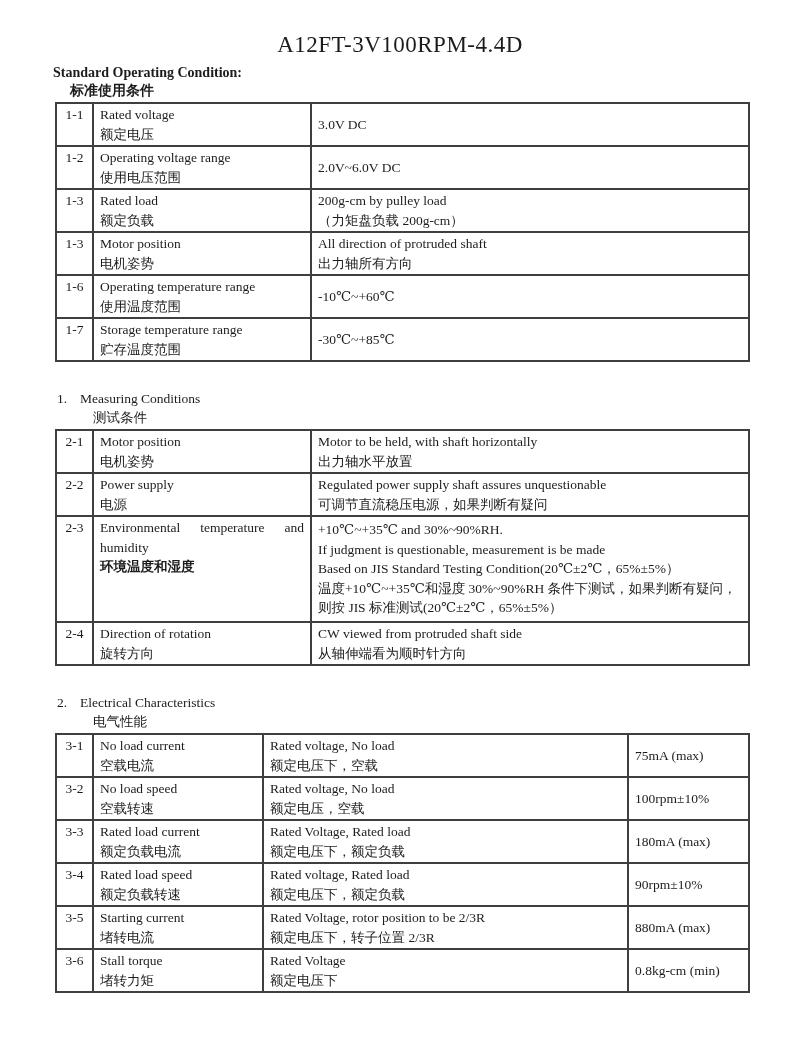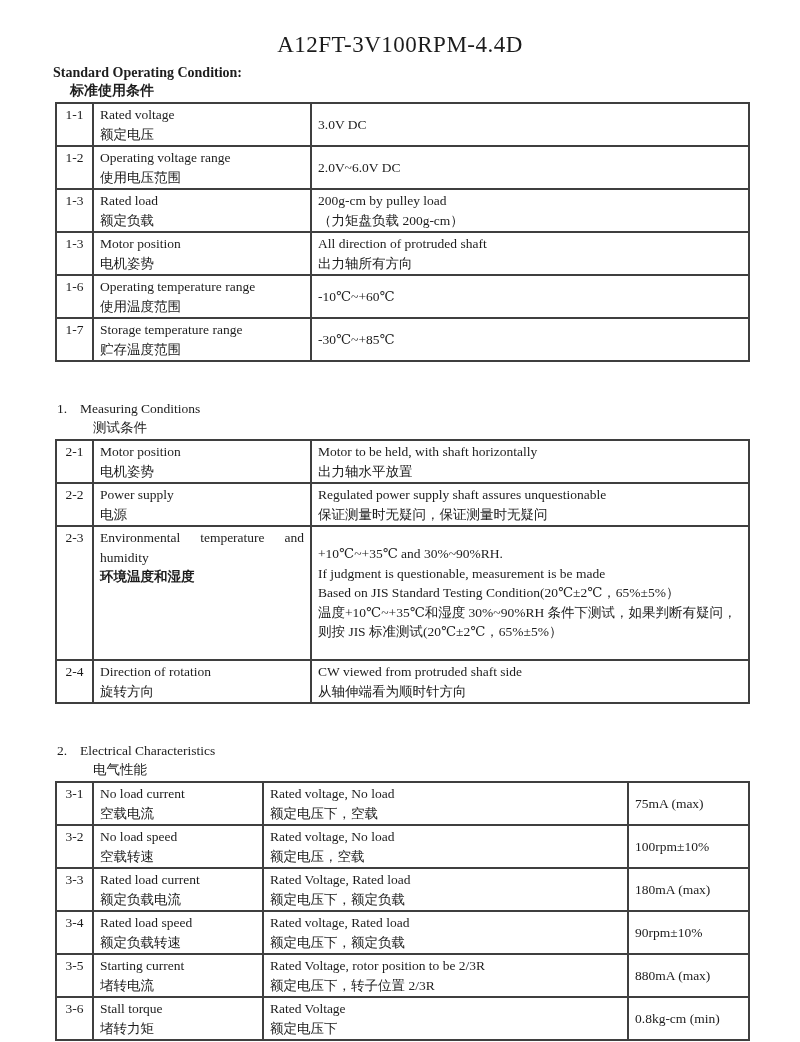--- a/index.html
+++ b/index.html
@@ -1,27 +1,27 @@
 <!DOCTYPE html>
 <html><head>
 <meta charset="utf-8">
 <style>
   * { margin:0; padding:0; box-sizing:border-box; }
   html,body { width:800px; background:#ffffff; }
   body { height:1042px; font-family:"Liberation Serif","DejaVu Serif",serif; color:#1c1c1c; overflow:hidden; }
   .title { text-align:center; font-size:23px; padding-top:32px; letter-spacing:0.5px; }
   .intro { margin:6px 12px 0 53px; font-size:14px; line-height:18px;font-weight:bold; }
   .intro .zh { margin-left:17px; }
-  .sec { margin:37px 0 0 57px; font-size:13.5px; line-height:19px; }
+  .sec { margin:27px 0 0 57px; font-size:13.5px; line-height:19px; }
   .sec .num { display:inline-block; width:23px; }
   .sec .zh { margin-left:36px; }
   table { border-collapse:collapse; table-layout:fixed; width:693px; margin-left:55px; margin-top:2px; }
   td { border:2px solid #3f3f3f; font-size:13.5px; line-height:19.5px; padding:1px 6px; vertical-align:top; overflow:hidden; }
   tr { height:42px; }
-  tr.tall { height:134px; }
+  tr.tall { height:106px; }
   td.no { text-align:center; padding:1px 3px; }
   td.val { vertical-align:middle; }
   td.justify { text-align:justify; }
   td.justify div:last-child { text-align:left;font-weight:bold; }
 </style>
 </head>
 <body>
 
 <div>
 
@@ -132,21 +132,21 @@
       </td>
     </tr>
     <tr>
       <td class="no">2-2</td>
       <td>
         <div>Power supply</div>
         <div>电源</div>
       </td>
       <td class="val">
         <div>Regulated power supply shaft assures unquestionable</div>
-        <div>保证测量时无疑问，保证测量时无疑问</div>
+        <div>可调节直流稳压电源，如果判断有疑问</div>
       </td>
     </tr>
     <tr class="tall">
       <td class="no">2-3</td>
       <td class="justify">
         <div>Environmental temperature and humidity</div>
         <div>环境温度和湿度</div>
       </td>
       <td class="val">
         <div>+10℃~+35℃  and 30%~90%RH.</div>

